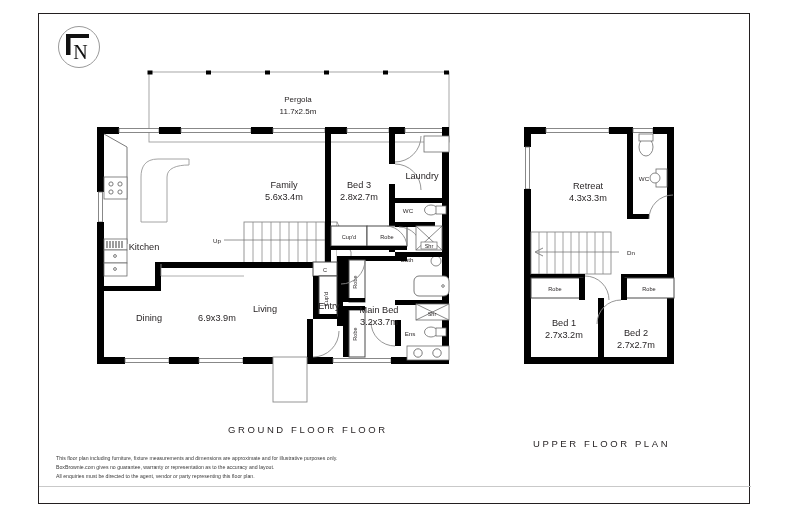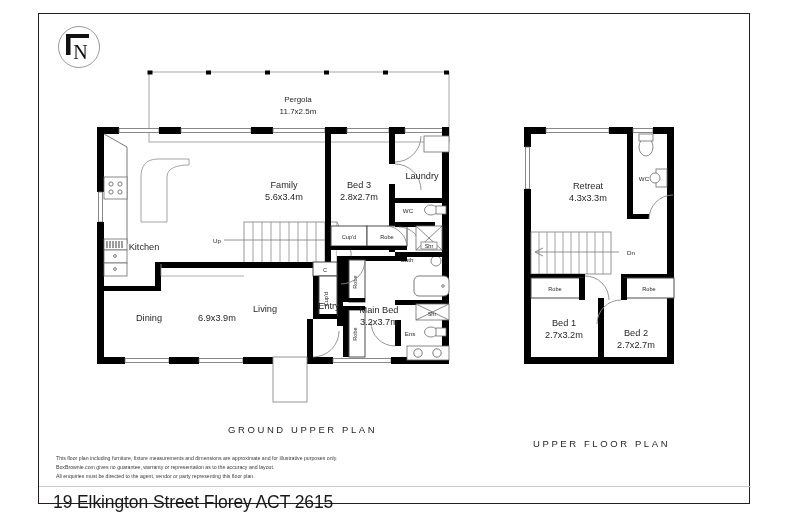--- a/index.html
+++ b/index.html
@@ -297,25 +297,24 @@
 
         <text class="rn" x="549" y="175">Retreat</text>
         <text class="rd" x="549" y="187">4.3x3.3m</text>
         <text class="rn" x="525" y="312">Bed 1</text>
         <text class="rd" x="525" y="324">2.7x3.2m</text>
         <text class="rn" x="597" y="322">Bed 2</text>
         <text class="rd" x="597" y="334">2.7x2.7m</text>
       </g>
     </svg>
 
-    <div class="ttl" style="left:189px;top:410px;">GROUND UPPER PLAN</div>
+    <div class="ttl" style="left:189px;top:410px;">GROUND FLOOR FLOOR</div>
     <div class="ttl" style="left:494px;top:424px;">UPPER FLOOR PLAN</div>
 
     <div class="disc" style="left:17px;top:440px;">This floor plan including furniture, fixture measurements and dimensions are approximate and for illustrative purposes only.</div>
     <div class="disc" style="left:17px;top:449px;">BoxBrownie.com gives no guarantee, warranty or representation as to the accuracy and layout.</div>
     <div class="disc" style="left:17px;top:458px;">All enquiries must be directed to the agent, vendor or party representing this floor plan.</div>
 
     <div class="hr" style="left:0px;top:472px;width:712px;"></div>
 
-    <div class="addr" style="left:14px;top:478px;">19 Elkington Street Florey ACT 2615</div>
 
   </div>
 </div>
 
 </body></html>

